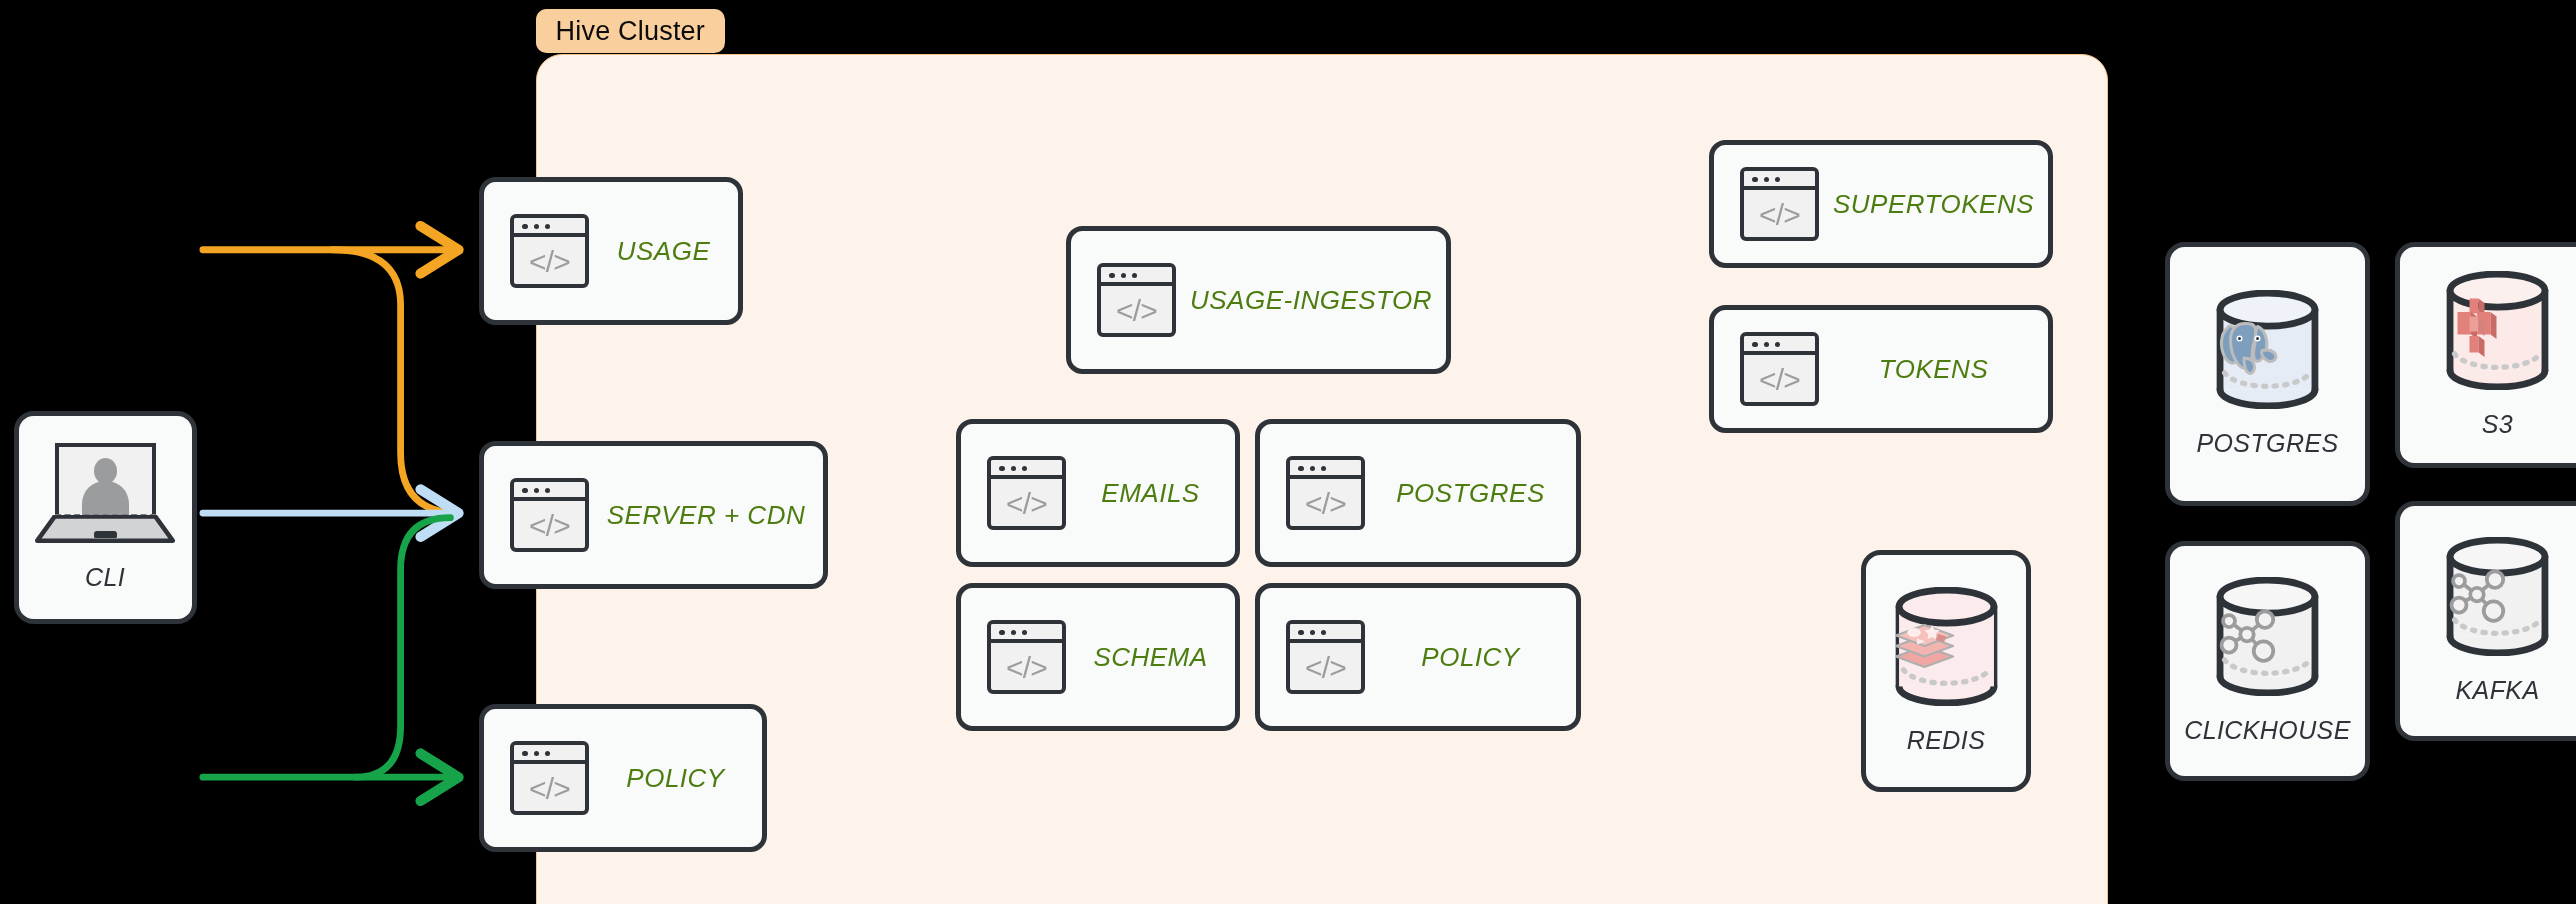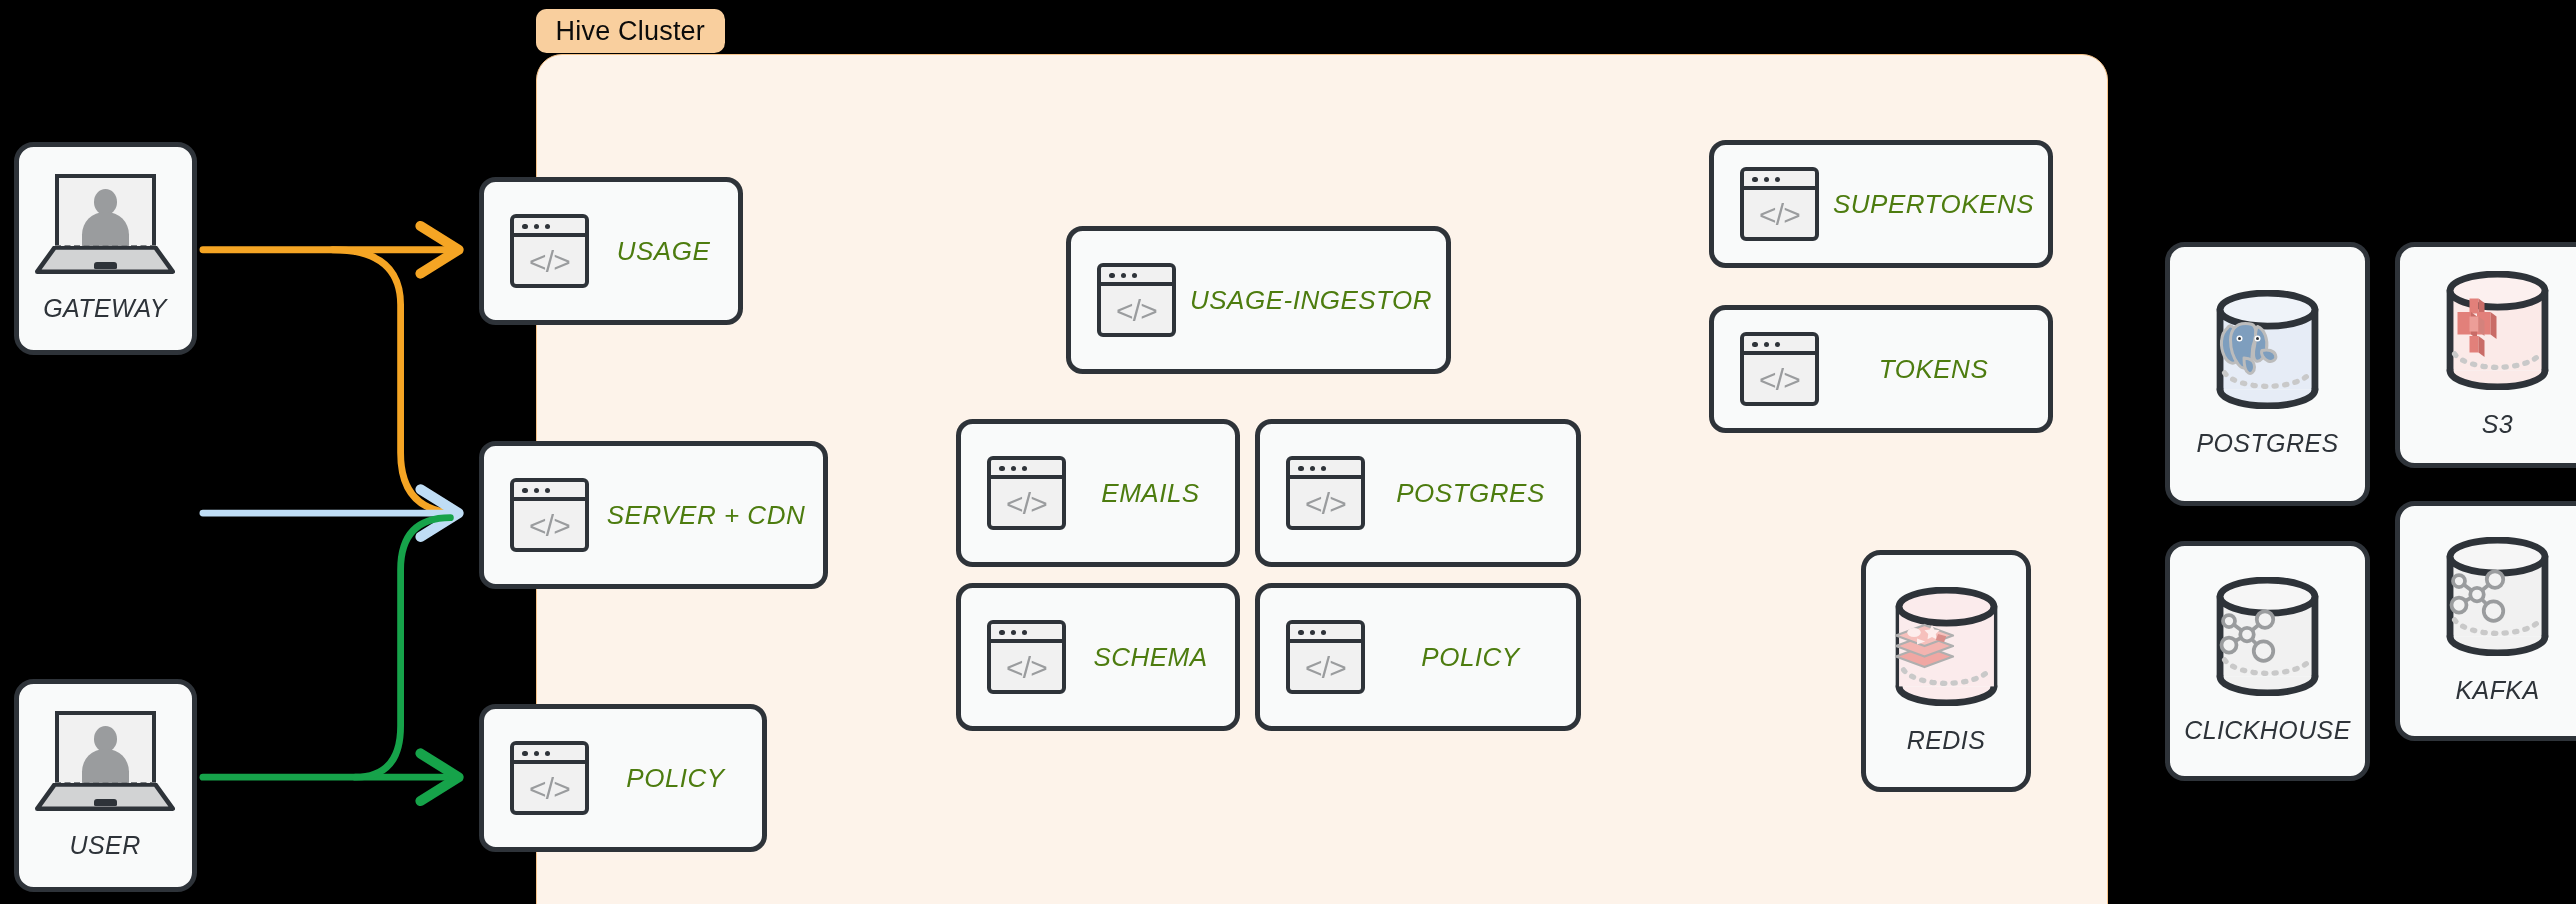--- a/index.html
+++ b/index.html
@@ -129,52 +129,37 @@
 
     <path d="M440,331 Q530,331 530,404 L530,600 Q530,680 608,680 L596,680" fill="none" stroke="#F5A524" stroke-width="9" stroke-linecap="round"></path>
 
     <path d="M268,680 L596,680" fill="none" stroke="#BFDDF5" stroke-width="9" stroke-linecap="round" marker-end="url(#ar-b)"></path>
 
     <path d="M268,1030 L596,1030" fill="none" stroke="#16A34A" stroke-width="9" stroke-linecap="round" marker-end="url(#ar-g)"></path>
 
     <path d="M470,1030 Q530,1030 530,962 L530,755 Q530,686 596,686" fill="none" stroke="#16A34A" stroke-width="9" stroke-linecap="round"></path>
   </svg>
 
-  <div class="node vcard" style="left:13.6px;top:142px;width:183px;height:213px;">
+
+  <div class="node vcard" style="left:13.6px;top:411px;width:183px;height:213px;">
     <div class="laptop">
       <div class="screen"></div>
       <div class="person-head"></div>
       <div class="person-body"></div>
       <div class="dashed"></div>
       <div class="baseline">
         <svg width="140" height="28" viewBox="0 0 186 37">
           <path d="M26,2 L160,2 L183,34 L3,34 Z" fill="#D2D3D4" stroke="#2E3339" stroke-width="6" stroke-linejoin="round"></path>
         </svg>
       </div>
       <div class="pad"></div>
     </div>
-    <div class="label">GATEWAY</div>
-  </div>
-
-
-  <div class="node vcard" style="left:13.6px;top:679px;width:183px;height:213px;">
-    <div class="laptop">
-      <div class="screen"></div>
-      <div class="person-head"></div>
-      <div class="person-body"></div>
-      <div class="dashed"></div>
-      <div class="baseline">
-        <svg width="140" height="28" viewBox="0 0 186 37">
-          <path d="M26,2 L160,2 L183,34 L3,34 Z" fill="#D2D3D4" stroke="#2E3339" stroke-width="6" stroke-linejoin="round"></path>
-        </svg>
-      </div>
-      <div class="pad"></div>
-    </div>
-    <div class="label">USER</div>
-  </div>
+    <div class="label">CLI</div>
+  </div>
+
 
   <div class="node hcard" style="left:479px;top:177px;width:264px;height:148px;">
     <div class="svcicon">
       <div class="win">
           <div class="bar">
             <span class="dot d1"></span>
             <span class="dot d2"></span>
             <span class="dot d3"></span>
           </div>
       <div class="code">&lt;/&gt;</div>

